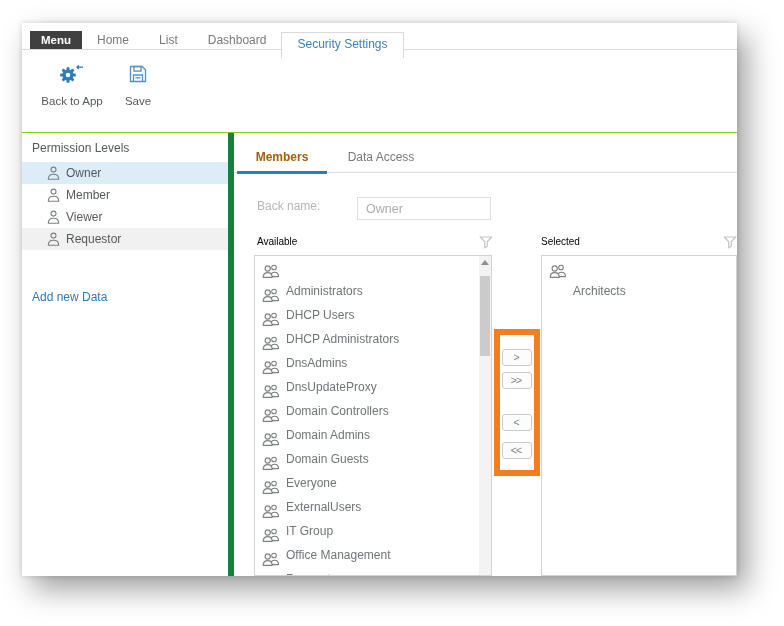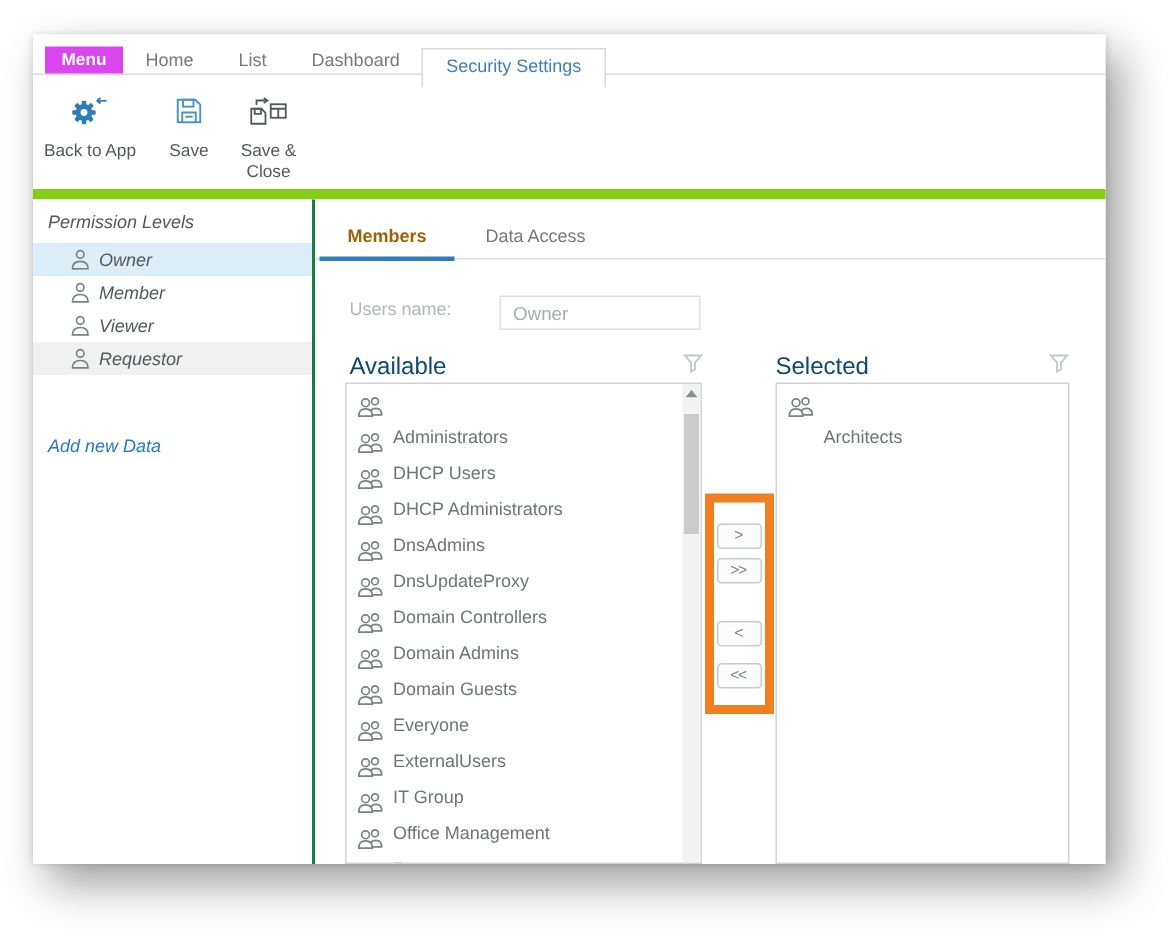--- a/index.html
+++ b/index.html
@@ -14,55 +14,55 @@
     position:absolute; left:22px; top:23px; width:715px; height:553px;
     background:#fff;
     box-shadow:0 0 5px rgba(0,0,0,.16), 10px 13px 28px rgba(0,0,0,.38);
   }
   
   .tabbar {
     position:relative; height:27px; border-bottom:1px solid #d7dadc;
     display:flex; align-items:flex-end; padding-left:8px; background:#fff; z-index:4;
   }
   .menu-btn {
-    height:18px; padding:0 11px; background:#d946ef; color:#fff;
+    height:18px; padding:0 11px; background:#404040; color:#fff;
     font-size:11.5px; font-weight:bold; display:flex; align-items:center;
     cursor:pointer;
   }
   .wtab {
     height:18px; padding:0 15px; font-size:12px; color:#77797c;
     display:flex; align-items:center; cursor:pointer; white-space:nowrap;
   }
   .wtab.active {
     position:relative; z-index:3; height:26px; margin-bottom:-9px;
     background:#fff; border:1px solid #d7dadc; border-bottom:none;
     color:#3a80b9; align-items:flex-start; padding-top:4px;
   }
   
   .toolbar {
-    height:83px; border-bottom:7px solid #84cc16; background:#fff;
-    display:flex; gap:8px;
+    height:83px; border-bottom:1px solid #84cc16; background:#fff;
+    display:flex; padding-left:12px; gap:8px;
   }
   .tbtn {
     display:flex; flex-direction:column; align-items:center;
     padding-top:13px; cursor:pointer;
   }
   .tbtn .ticon { height:22px; display:flex; align-items:center; justify-content:center; }
   .tbtn .tlabel {
     margin-top:10px; font-size:11.5px; color:#55585b; text-align:center; line-height:1.2;
   }
   .tbtn.w-back { width:76px; }
   .tbtn.w-save { width:40px; }
   .tbtn.w-sc   { width:50px; }
   .tbtn.w-sc .tlabel { max-width:46px; }
   .tbtn.w-del  { width:46px; }
   .tbtn.disabled .tlabel { color:#b9bcbe; }
   
   .content { display:flex; height:443px; background:#fff; }
-  .sidebar { width:188px; border-right:2px solid #15803d; padding-top:8px; flex:none;font-style:italic; }
+  .sidebar { width:212px; border-right:6px solid #15803d; padding-top:8px; flex:none; }
   .sb-title { margin:0 0 7px 10px; font-size:12px; color:#55585b; }
   .role-row { height:22px; display:flex; align-items:center; padding-left:25px; cursor:pointer; }
   .role-row.selected { background:#ddedf8; }
   .role-row.striped  { background:#f1f1f1; }
   .role-row .picon { width:13px; height:14px; display:flex; }
   .role-label { margin-left:6px; font-size:12px; color:#55585b; }
   .add-link { display:inline-block; margin:40px 0 0 10px; font-size:12px; color:#2a79b8; cursor:pointer; }
   
   .main { position:relative; flex:1; }
   .main-tabs {
@@ -74,21 +74,21 @@
     border-bottom:3px solid transparent; display:flex; justify-content:center;
     padding-top:3px; font-size:12px; color:#77797c; cursor:pointer; white-space:nowrap;
   }
   .main-tab.active { border-bottom-color:#2e7cb8; color:#a16207; font-weight:bold; }
   .role-form-label { position:absolute; left:23px; top:66px; font-size:12px; color:#b3b6b9; }
   .role-input {
     position:absolute; left:123px; top:64px; width:134px; height:23px;
     border:1px solid #dcdfe1; background:#fff; color:#a9adb0; font-size:12.5px;
     padding:0 8px; font-family:inherit; outline:none;
   }
-  .list-label { position:absolute; top:103px; font-size:16px; color:#0c4a6e; }
+  .list-label { position:absolute; top:103px; font-size:10px; color:#000000; }
   .filter-icon { position:absolute; top:102px; width:14px; height:14px; cursor:pointer; }
   .listbox {
     position:absolute; top:122px; bottom:0; background:#fff; border:1px solid #d0d4d7;
     overflow:hidden;
   }
   .list-items { padding-top:3px; }
   .list-item { height:24px; display:flex; align-items:center; padding-left:7px; cursor:pointer; }
   .list-item .gicon { width:18px; height:14px; display:flex; flex:none; }
   .item-label { margin-left:6px; font-size:12px; color:#6f7478; white-space:nowrap;margin-top:40px; }
   .vscroll { position:absolute; top:0; right:0; bottom:0; width:12px; background:#f3f3f3; }
@@ -159,33 +159,20 @@
           <svg width="20" height="20" viewBox="0 0 20 20" fill="none" stroke="#4b93c7" stroke-width="1.3">
             <path d="M2.5,2.5 H14.2 L17.5,5.8 V17.5 H2.5 Z"></path>
             <rect x="6" y="2.5" width="7" height="4.6"></rect>
             <path d="M5.5,17.5 V11 H14.5 V17.5"></path>
             <path d="M7.5,13.8 H12.5"></path>
           </svg>
         </span>
         <span class="tlabel">Save</span>
       </div>
 
-      <div class="tbtn w-sc">
-        <span class="ticon">
-          <svg width="26" height="20" viewBox="0 0 26 20" fill="none" stroke="#55585b" stroke-width="1.2">
-            <path d="M1.5,8.5 H8.3 L11,11.2 V18.5 H1.5 Z"></path>
-            <rect x="3.8" y="8.5" width="4.2" height="3.4"></rect>
-            <path d="M5,6 V3 H11.5"></path>
-            <path d="M9.8,1.3 L12.3,3 L9.8,4.7"></path>
-            <rect x="14.5" y="5.5" width="10" height="9"></rect>
-            <path d="M14.5,8.5 H24.5 M19.5,8.5 V14.5"></path>
-          </svg>
-        </span>
-        <span class="tlabel">Save &amp; Close</span>
-      </div>
 
     </div>
 
     <div class="content">
 
       <div class="sidebar">
         <div class="sb-title">Permission Levels</div>
         <div id="role-list">
             <div class="role-row selected">
     <span class="picon">
@@ -231,21 +218,21 @@
 
         <div class="main-tabs" id="main-tabs">
             <div class="main-tab active">
     <span>Members</span>
   </div>
             <div class="main-tab">
     <span>Data Access</span>
   </div>
           </div>
 
-        <div class="role-form-label">Users name:</div>
+        <div class="role-form-label">Back name:</div>
         <input class="role-input" readonly="" value="Owner" style="">
 
         <div class="list-label" style="left:23px;">Available</div>
         <span class="filter-icon" style="left:245px;">
           <svg width="14" height="14" viewBox="0 0 14 14" fill="none" stroke="#c2c6c9" stroke-width="1.2">
             <path d="M1.5,2 L12.5,2 L8.3,6.8 L8.3,11.2 L5.7,12.8 L5.7,6.8 Z"></path>
           </svg>
         </span>
 
         <div class="list-label" style="left:307px;">Selected</div>

